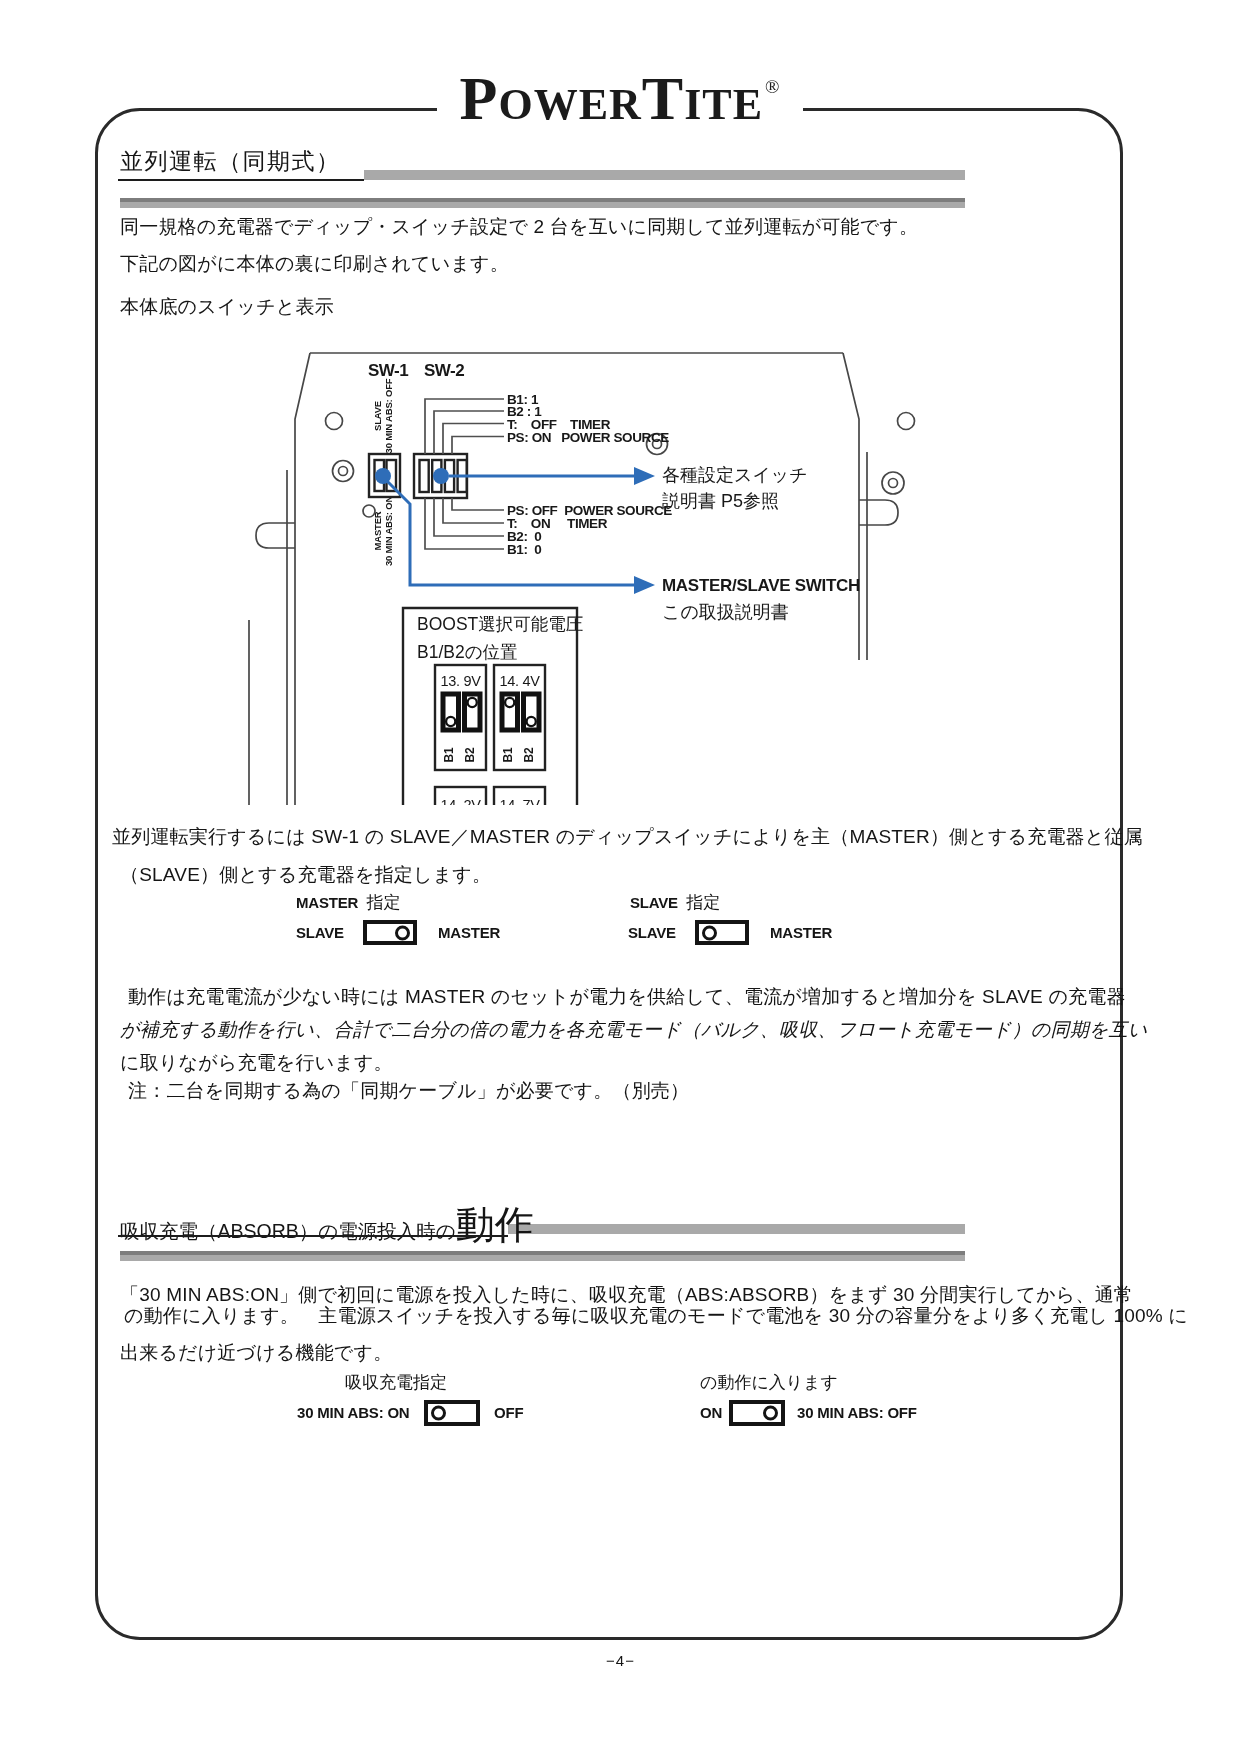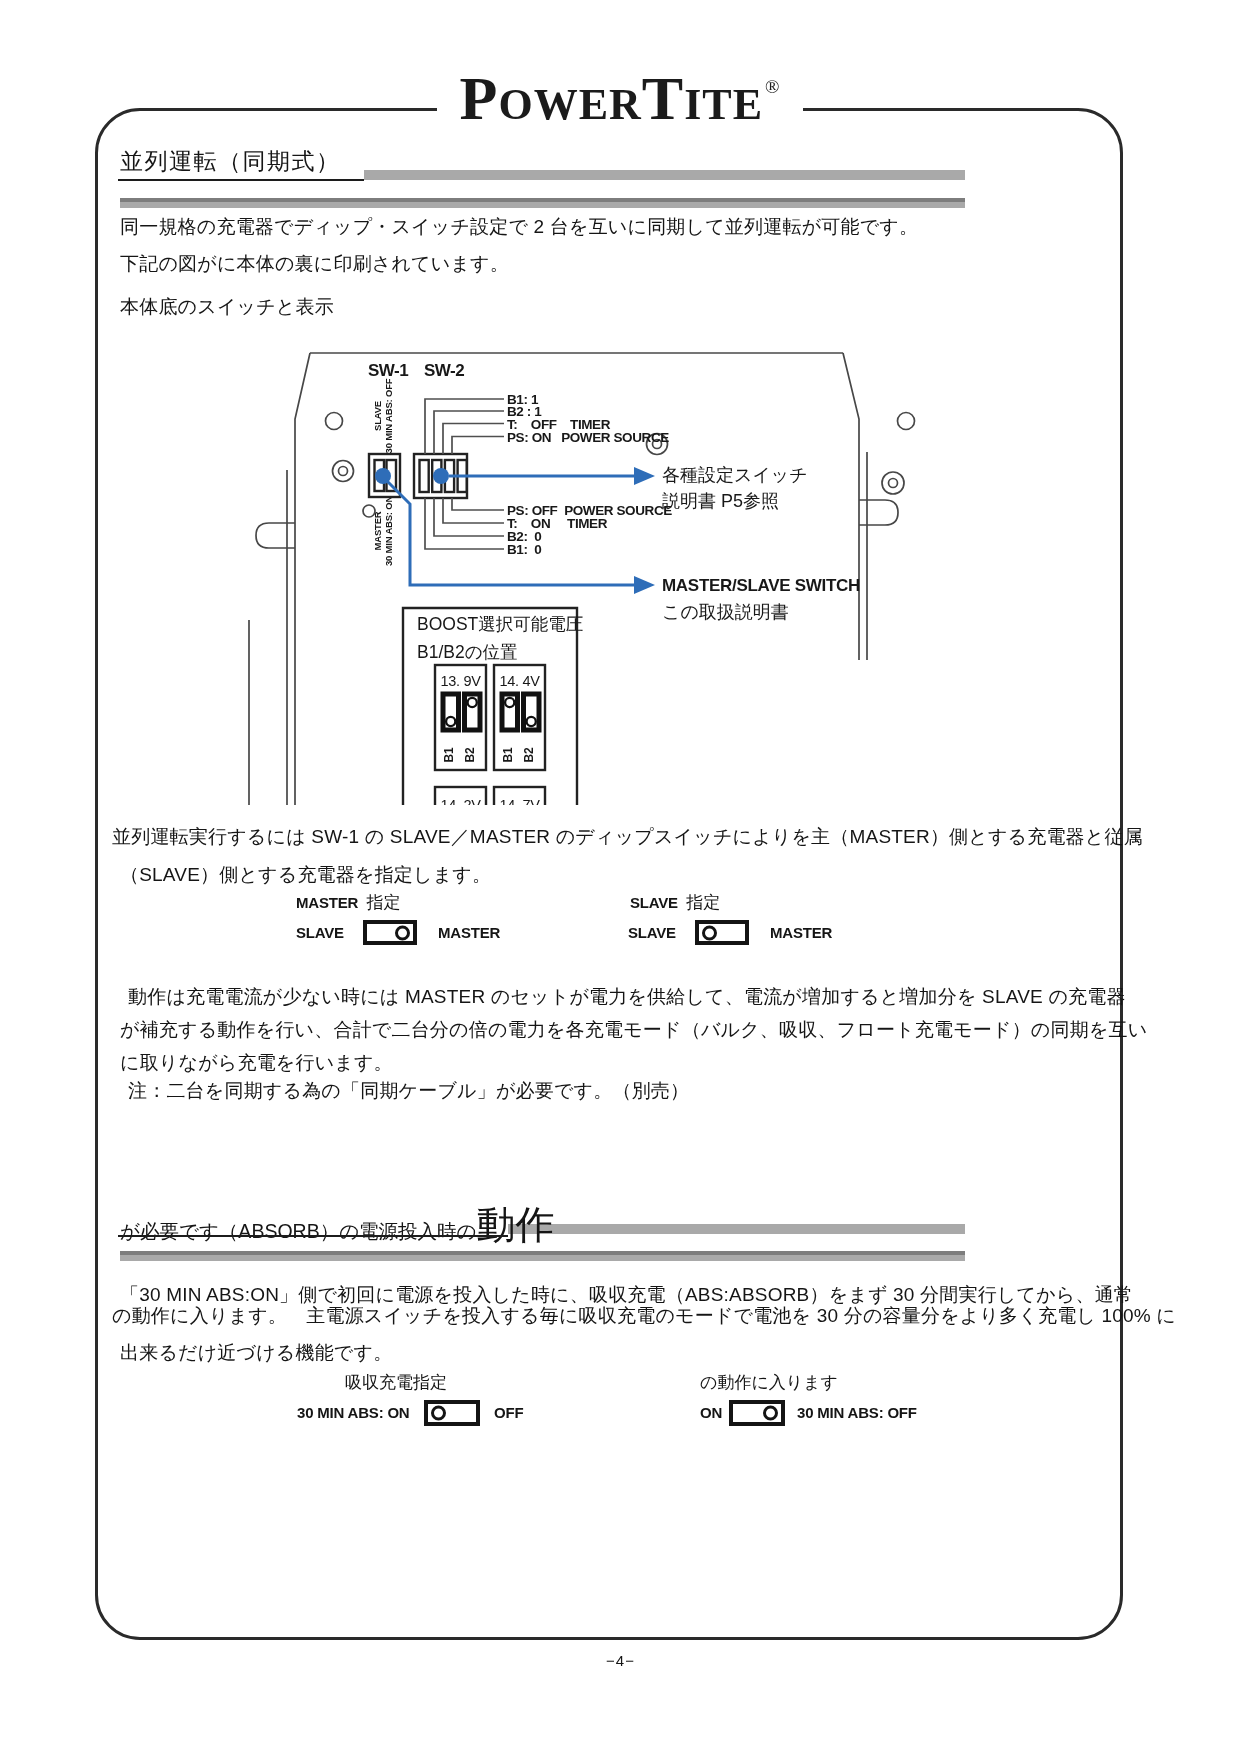--- a/index.html
+++ b/index.html
@@ -220,33 +220,33 @@
     <span class="bold-label">SLAVE</span>
     <span class="jp-label" style="margin-left:4px;">指定</span>
   </div>
   <div class="abs bold-label" style="left:628px;top:924px;">SLAVE</div>
   <div class="abs sw-box" style="left:695px;top:920px;width:54px;height:25px;">
     <span class="knob left"></span>
   </div>
   <div class="abs bold-label" style="left:770px;top:924px;">MASTER</div>
 
   <div class="abs body-text" style="left:128px;top:984px;">動作は充電電流が少ない時には MASTER のセットが電力を供給して、電流が増加すると増加分を SLAVE の充電器</div>
-  <div class="abs body-text" style="left:120px;top:1017px;">が補充する動作を行い、合計で二台分の倍の電力を各充電モード（バルク、吸収、フロート充電モード）の同期を互い</div>
+  <div class="abs body-text" style="left:120px;top:1017px;font-style:italic;">が補充する動作を行い、合計で二台分の倍の電力を各充電モード（バルク、吸収、フロート充電モード）の同期を互い</div>
   <div class="abs body-text" style="left:120px;top:1050px;">に取りながら充電を行います。</div>
   <div class="abs body-text" style="left:128px;top:1078px;">注：二台を同期する為の「同期ケーブル」が必要です。（別売）</div>
 
   <div class="abs h2wrap">
-    <span class="h2small">が必要です（ABSORB）の電源投入時の</span><span class="h2big">動作</span>
+    <span class="h2small">吸収充電（ABSORB）の電源投入時の</span><span class="h2big">動作</span>
   </div>
   <div class="abs rule" style="left:118px;top:1235px;width:390px;"></div>
   <div class="abs graybar-side" style="left:508px;top:1224px;width:457px;height:10px;z-index:1;"></div>
   <div class="abs graybar-full" style="left:120px;top:1251px;width:845px;height:10px;"></div>
 
   <div class="abs body-text" style="left:120px;top:1266px;margin-top:16px;">「30 MIN ABS:ON」側で初回に電源を投入した時に、吸収充電（ABS:ABSORB）をまず 30 分間実行してから、通常</div>
-  <div class="abs body-text" style="left:112px;top:1303px;">の動作に入ります。　主電源スイッチを投入する毎に吸収充電のモードで電池を 30 分の容量分をより多く充電し 100% に</div>
+  <div class="abs body-text" style="left:124px;top:1303px;">の動作に入ります。　主電源スイッチを投入する毎に吸収充電のモードで電池を 30 分の容量分をより多く充電し 100% に</div>
   <div class="abs body-text" style="left:120px;top:1340px;">出来るだけ近づける機能です。</div>
 
   <div class="abs jp-label" style="left:297px;top:1371px;margin-left:48px;">吸収充電指定</div>
   <div class="abs bold-label" style="left:297px;top:1404px;">30 MIN ABS: ON</div>
   <div class="abs sw-box" style="left:424px;top:1400px;width:56px;height:26px;">
     <span class="knob left"></span>
   </div>
   <div class="abs bold-label" style="left:494px;top:1404px;">OFF</div>
 
   <div class="abs jp-label" style="left:700px;top:1371px;">の動作に入ります</div>

